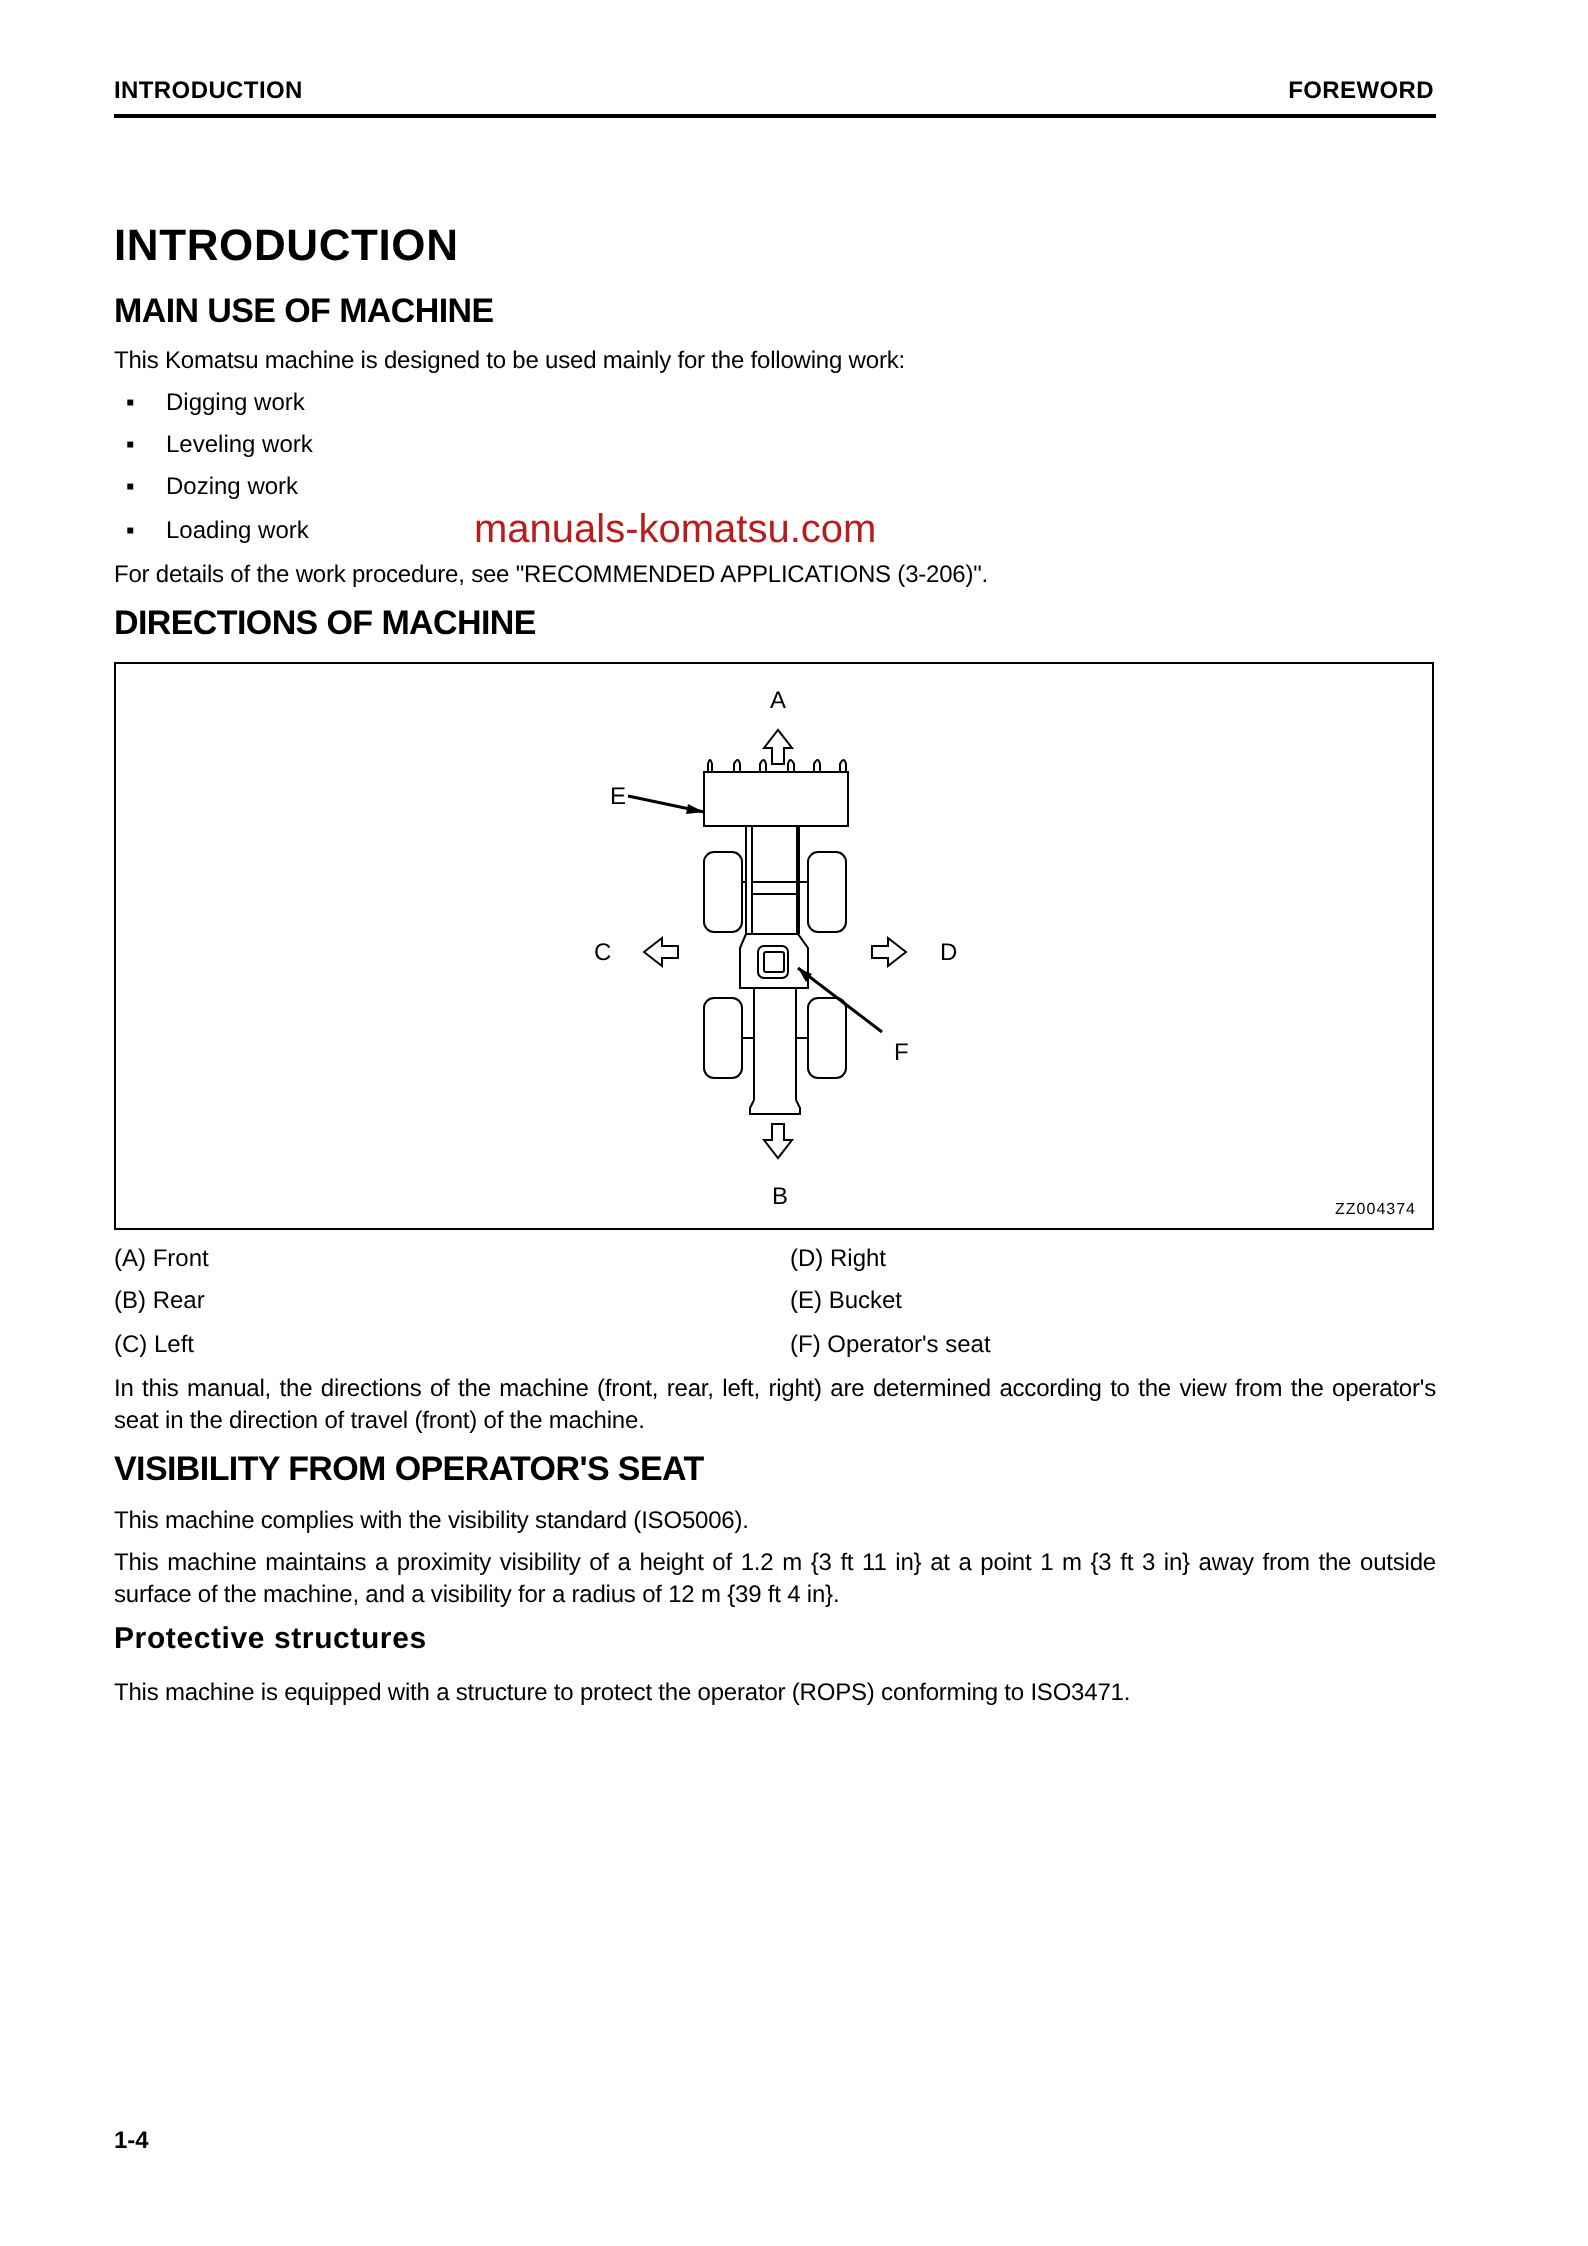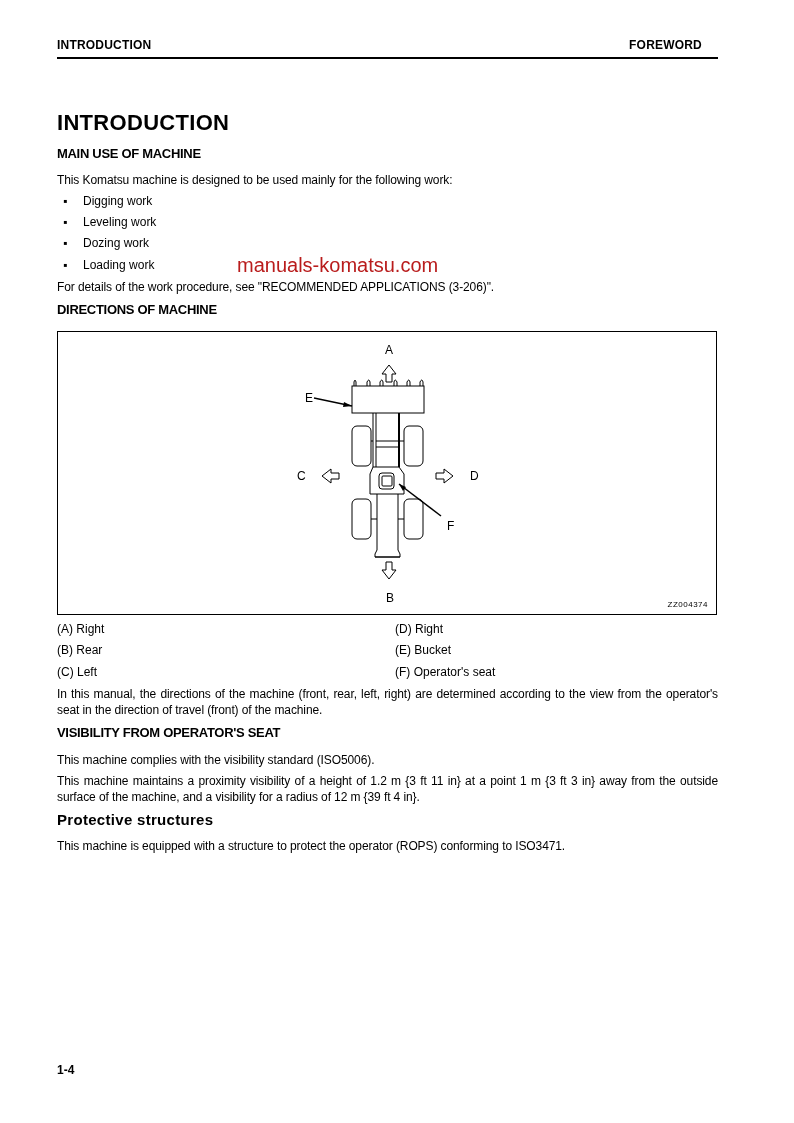--- a/index.html
+++ b/index.html
@@ -1,38 +1,38 @@
 <!DOCTYPE html>
 <html><head>
 <meta charset="utf-8">
 <style>
   html, body { margin: 0; padding: 0; background: #ffffff; }
   body { width: 794px; height: 1123px; position: relative; overflow: hidden; color: #000; font-family: "Liberation Sans", sans-serif; }
   .abs { position: absolute; }
   .hdr { font-family: "Liberation Sans", sans-serif; font-weight: bold; font-size: 12px; letter-spacing: 0.2px; top: 38px; }
   .rule { left: 57px; width: 661px; top: 57px; height: 2px; background: #000; }
   .h1 { left: 57px; top: 110px; font-size: 22px; font-weight: bold; letter-spacing: 0.3px; }
-  .h2 { left: 57px; font-size: 13px; font-weight: bold; letter-spacing: -0.3px; }
+  .h2 { left: 57px; font-size: 17px; font-weight: bold; letter-spacing: -0.3px; }
   .h3 { left: 57px; font-size: 15px; font-weight: bold; letter-spacing: 0.3px; }
   .p { left: 57px; font-size: 12px; line-height: 16px; letter-spacing: -0.1px; }
   .just { width: 661px; text-align: justify; text-align-last: left; }
   .bullet { left: 63px; font-size: 12px; }
   .bullet-text { left: 83px; font-size: 12px; }
   .watermark { left: 237px; top: 254px; font-size: 20px; color: #b91c1c; }
   .figure { left: 57px; top: 331px; width: 660px; height: 284px; border: 1.5px solid #000; box-sizing: border-box; }
   .figcode { right: 8px; bottom: 5px; font-size: 8px; letter-spacing: 0.5px; }
   .cap { font-size: 12px; }
   .footer { left: 57px; top: 1063px; font-size: 12px; font-weight: bold; }
   svg text { font-family: "Liberation Sans", sans-serif; font-size: 12px; }
 </style>
 </head>
 <body>
 
 <div class="abs hdr" style="left:57px;">INTRODUCTION</div>
-<div class="abs hdr" style="right:92px;margin-left:48px;">FOREWORD</div>
+<div class="abs hdr" style="right:77px;margin-left:48px;">FOREWORD</div>
 <div class="abs rule"></div>
 
 <div class="abs h1">INTRODUCTION</div>
 
 <div class="abs h2" style="top:146px;">MAIN USE OF MACHINE</div>
 <div class="abs p" style="top:172px;">This Komatsu machine is designed to be used mainly for the following work:</div>
 
 <div>
   <div class="abs bullet" style="top:194px;">▪</div>
   <div class="abs bullet-text" style="top:194px;">Digging work</div>
@@ -106,21 +106,21 @@
     <text x="328" y="270">B</text>
     <text x="239" y="148">C</text>
     <text x="412" y="148">D</text>
     <text x="247" y="70">E</text>
     <text x="389" y="198">F</text>
   </svg>
   <div class="abs figcode">ZZ004374</div>
 </div>
 
 <div>
-  <div class="abs cap" style="left:57px; top:622px;">(A) Right</div>
+  <div class="abs cap" style="left:57px; top:622px;">(A) Front</div>
   <div class="abs cap" style="left:57px; top:643px;text-align:right;">(B) Rear</div>
   <div class="abs cap" style="left:57px; top:665px;">(C) Left</div>
   <div class="abs cap" style="left:395px; top:622px;">(D) Right</div>
   <div class="abs cap" style="left:395px; top:643px;">(E) Bucket</div>
   <div class="abs cap" style="left:395px; top:665px;">(F) Operator's seat</div>
 </div>
 
 <div class="abs p just" style="top:686px;">In this manual, the directions of the machine (front, rear, left, right) are determined according to the view from the operator's seat in the direction of travel (front) of the machine.</div>
 
 <div class="abs h2" style="top:725px;">VISIBILITY FROM OPERATOR'S SEAT</div>

